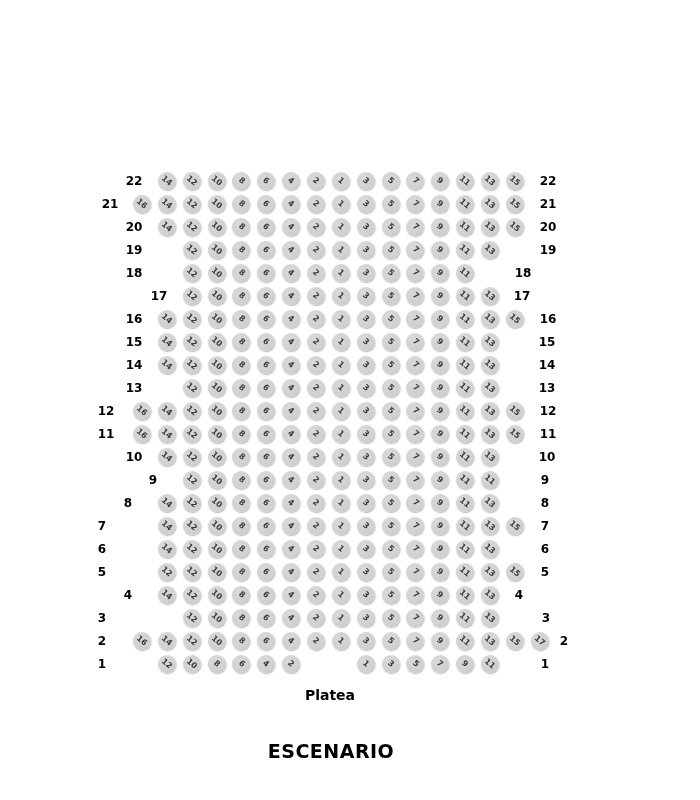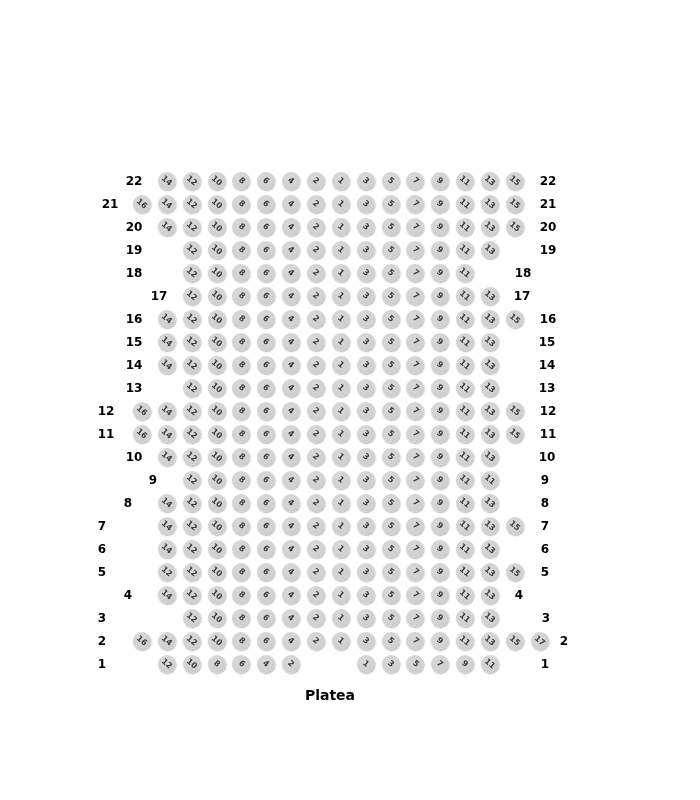--- a/index.html
+++ b/index.html
@@ -1011,13 +1011,14 @@
         <span class="seat-num">7</span>
       </div>
       <div class="seat" style="left: 456.05px; top: 655px;">
         <span class="seat-num">9</span>
       </div>
       <div class="seat" style="left: 480.9px; top: 655px;">
         <span class="seat-num">11</span>
       </div>
     </div>
   <div class="platea-label">Platea</div>
+  <div class="stage-label">ESCENARIO</div>
 </div>
 
 </body></html>

